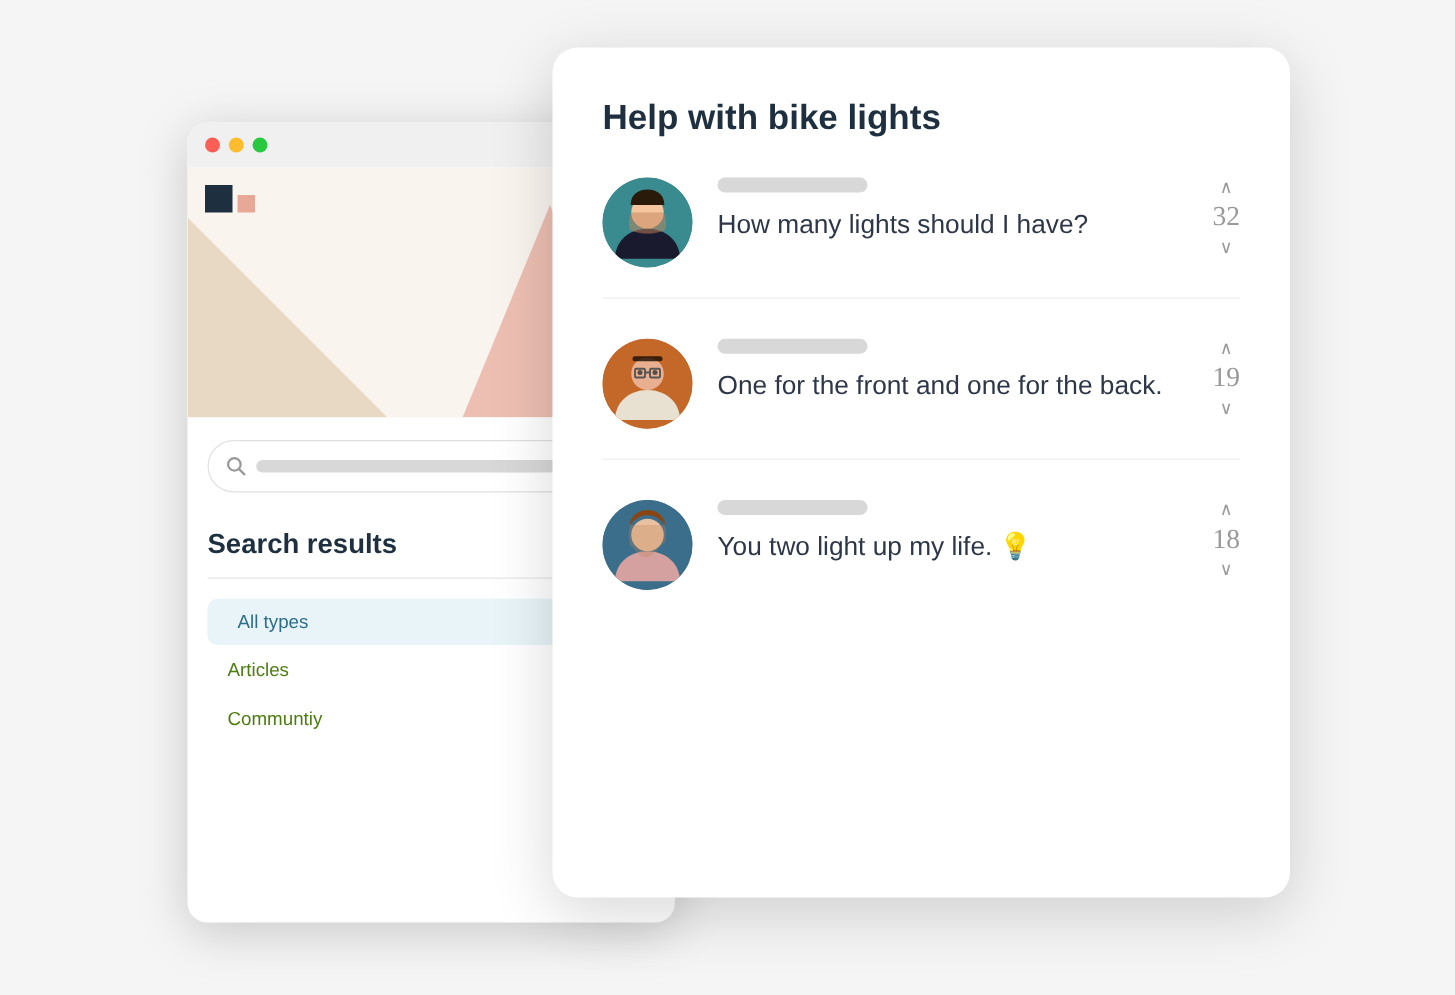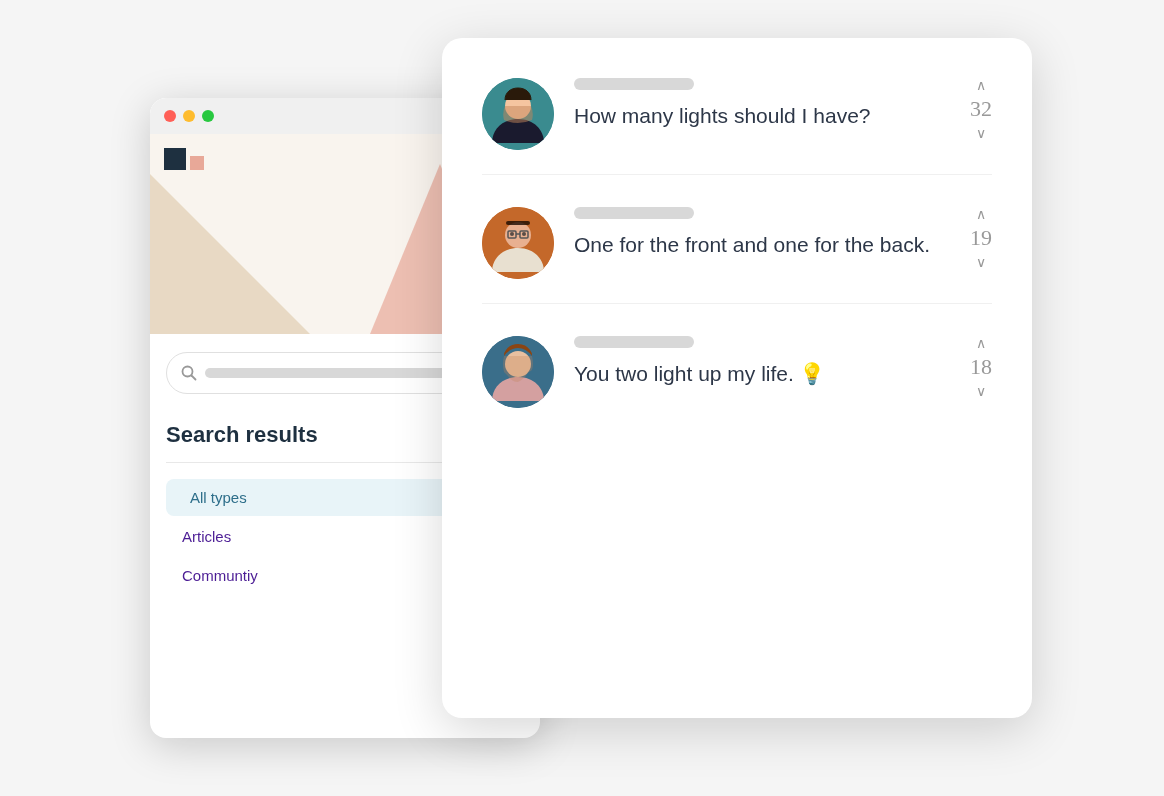--- a/index.html
+++ b/index.html
@@ -155,21 +155,21 @@
       height: 1px;
       background: #e8e8e8;
       margin-bottom: 16px;
     }
 
     
     .filter-item {
       padding: 10px 16px;
       border-radius: 8px;
       font-size: 15px;
-      color: #4c1d95;
+      color: #4d7c0f;
       cursor: pointer;
       margin-bottom: 2px;
     }
 
     .filter-item.active {
       background: #e8f4f8;
       color: #2d6e8a;
       font-weight: 500;
       padding-left: 24px;
     }
@@ -312,20 +312,21 @@
         <div class="divider"></div>
 
         <div class="filter-item active">All types</div>
         <div class="filter-item">Articles</div>
         <div class="filter-item">Communtiy</div>
       </div>
     </div>
   </div>
 
   <div class="help-panel">
+    <div class="help-title">Help with bike lights</div>
 
     <div class="qa-item">
       <div class="avatar avatar-1">
         <svg viewBox="0 0 72 72" xmlns="http://www.w3.org/2000/svg">
           <rect width="72" height="72" rx="36" fill="#3a8b8f"></rect>
           <circle cx="36" cy="28" r="13" fill="#f5c5a0"></circle>
           <path d="M36 41 C20 41 10 52 10 65 L62 65 C62 52 52 41 36 41Z" fill="#1a1a2e"></path>
           <path d="M23 22 C23 14 29 10 36 10 C43 10 49 14 49 22" fill="#2a1a0a" stroke="#2a1a0a" stroke-width="1"></path>
           <path d="M23 28 Q20 35 22 42 Q36 48 50 42 Q52 35 49 28" fill="#c4855a" opacity="0.5"></path>
         </svg>

